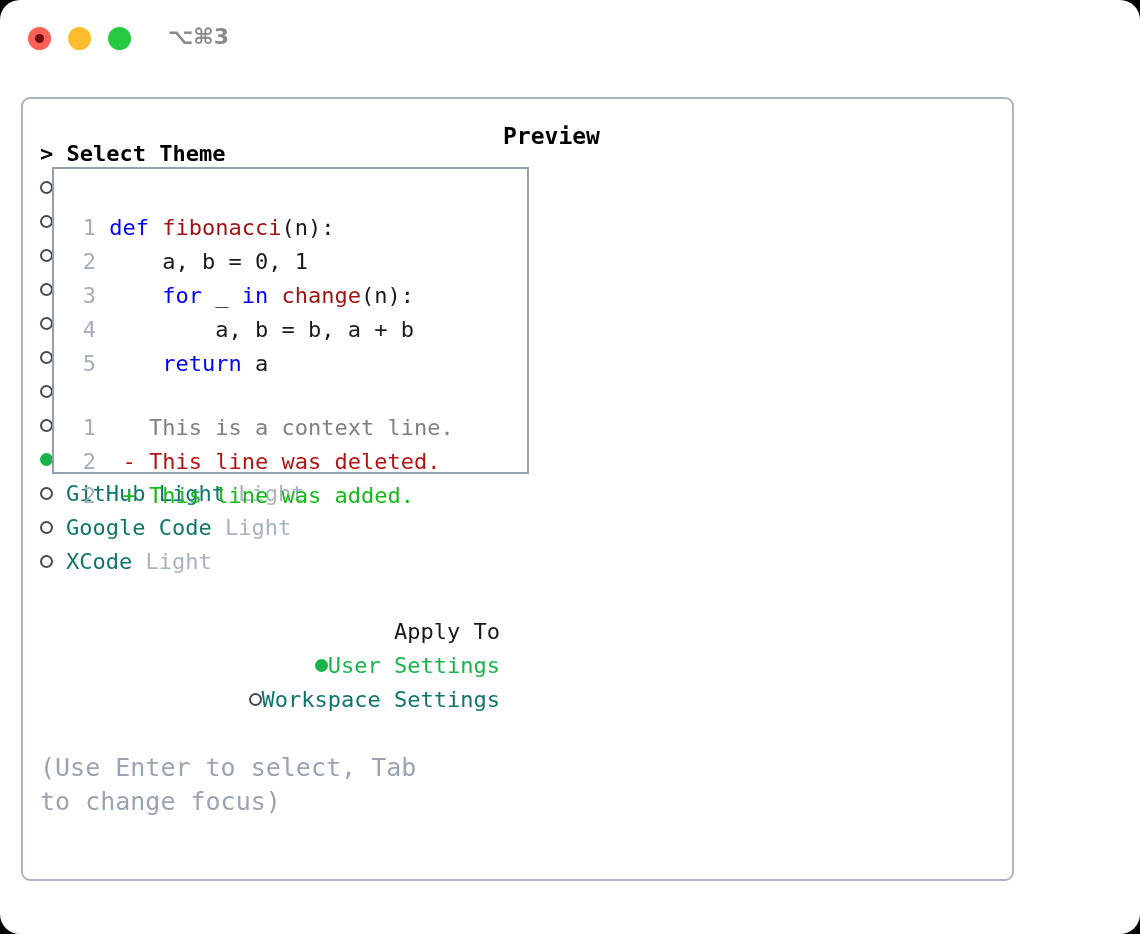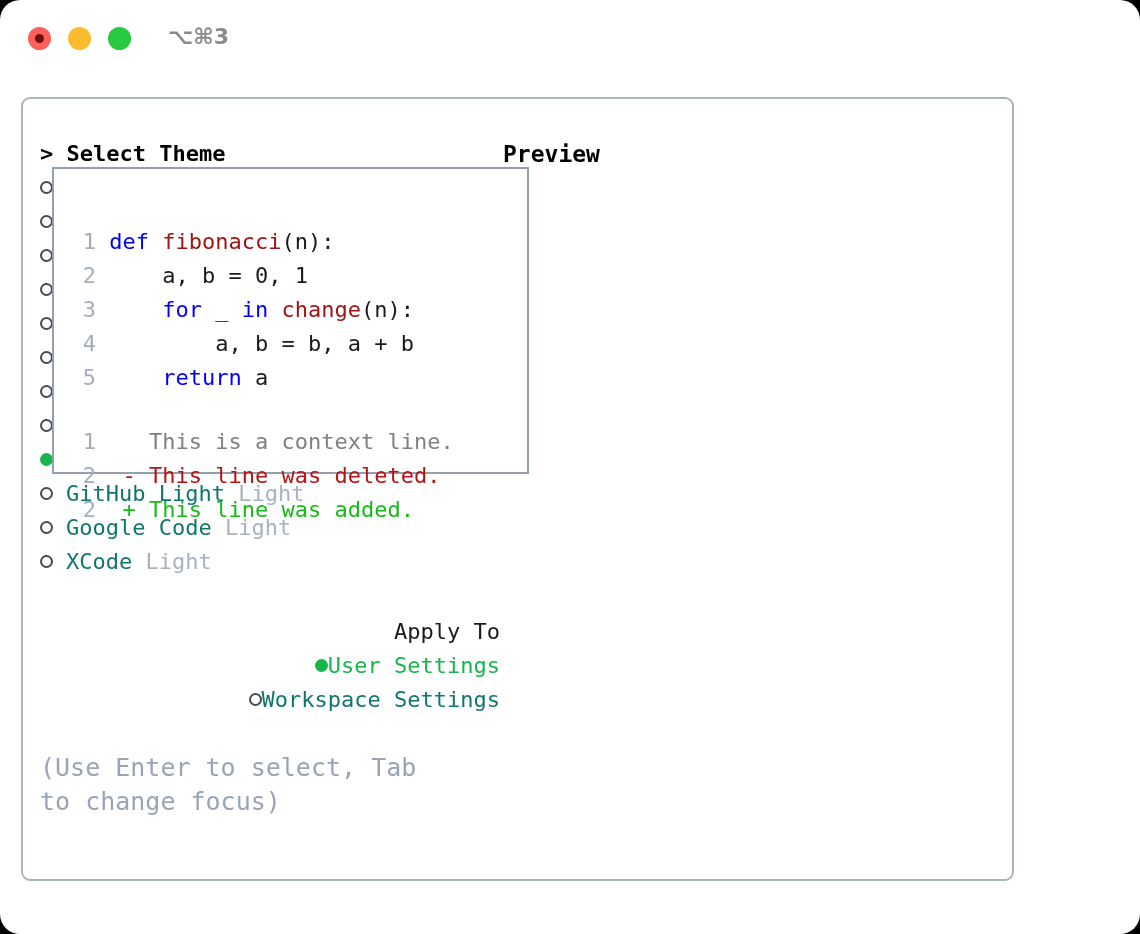--- a/index.html
+++ b/index.html
@@ -127,21 +127,21 @@
     line-height: 34px;
     color: #9ba4b4;
     width: 420px;
     white-space: pre-wrap;
   }
 
   
   #preview-column {
     position: absolute;
     left: 480px;
-    top: 38px;
+    top: 20px;
     width: 500px;
   }
 
   #preview-heading {
     font-size: 23px;
     font-weight: bold;
     color: #000000;
     line-height: 34px;
   }
 
@@ -151,21 +151,21 @@
     top: 68px;
     width: 477px;
     height: 307px;
     border: 2px solid #93a0b0;
     background: #ffffff;
   }
 
   #code-area {
     position: absolute;
     left: 16px;
-    top: 56px;
+    top: 42px;
     width: 450px;
   }
 
   .code-line {
     font-size: 22px;
     line-height: 34px;
     white-space: pre;
   }
 
   .lineno {

